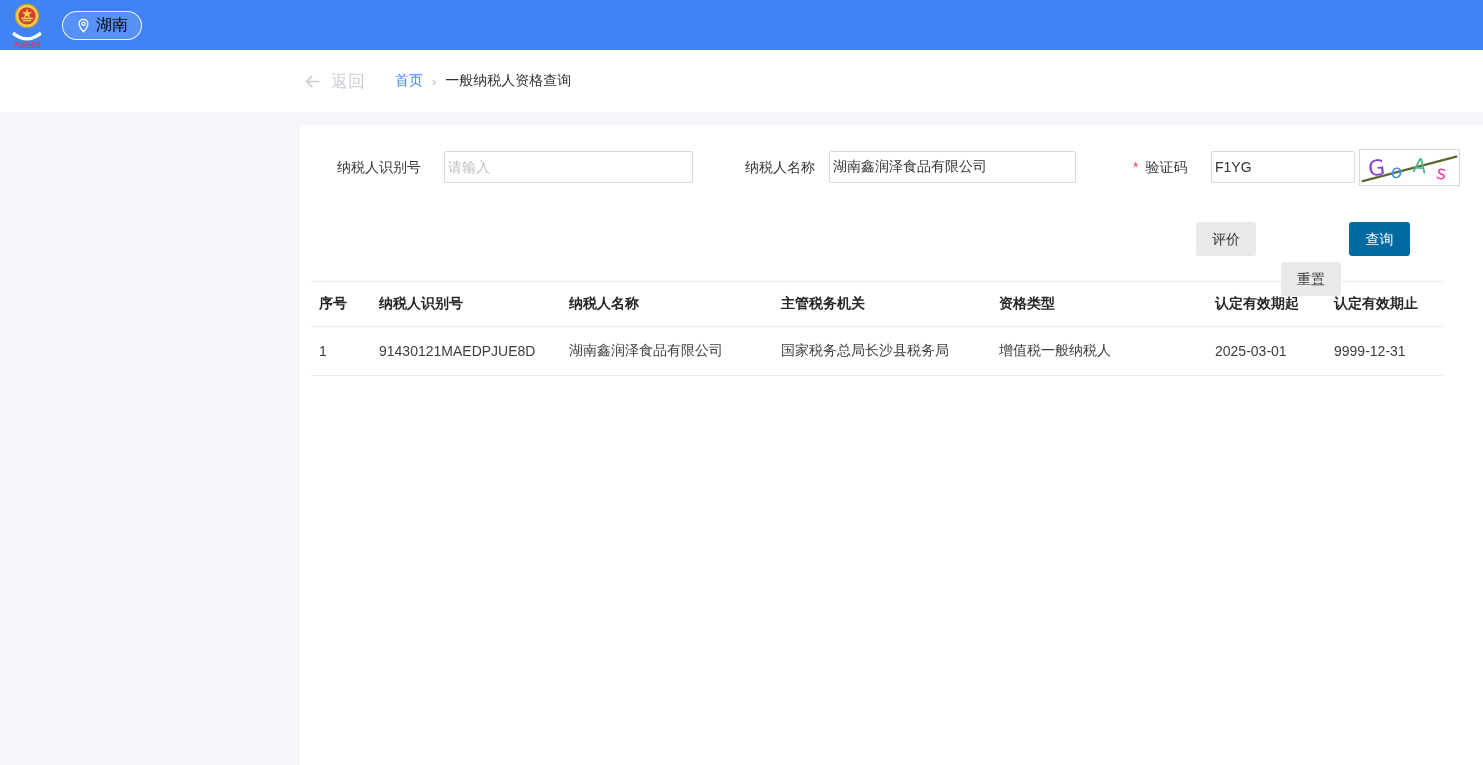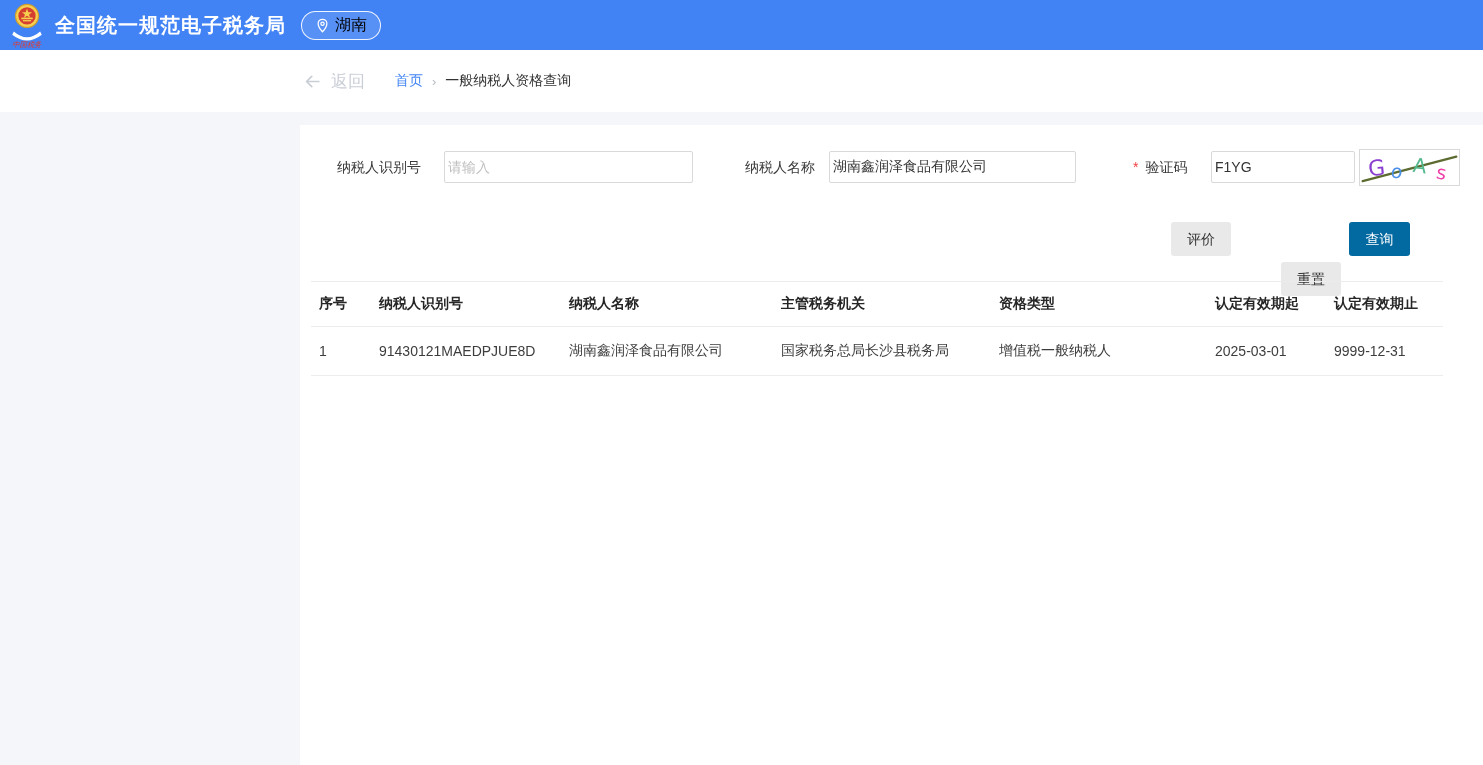--- a/index.html
+++ b/index.html
@@ -86,21 +86,21 @@
 
   
   .btn {
     position:absolute; top:97px; height:34px;
     border:none; border-radius:3px;
     font-size:14px; text-align:center; line-height:34px;
     cursor:pointer;
     font-family:"Liberation Sans","DejaVu Sans",sans-serif;
   }
   .btn-gray { background:#e9e9e9; color:#333; }
-  .btn-eval  { left:871px;  width:60px; }
+  .btn-eval  { left:896px;  width:60px; }
   .btn-reset { left:981px;  width:60px;margin-top:40px; }
   .btn-query { left:1049px; width:61px; background:#0369a1; color:#fff; }
 
   
   .result-table {
     position:absolute; left:11px; top:156px; width:1132px;
     border-collapse:collapse; table-layout:fixed;
   }
   .result-table thead th {
     height:45px; font-weight:bold; font-size:14px; color:#262626;
@@ -121,21 +121,20 @@
 <div class="header">
   <svg class="logo" viewBox="0 0 48 56" aria-hidden="true">
     <path d="M8 36 Q16 43 24 43 Q32 43 40 36 L42 40 Q33 47 24 47 Q15 47 6 40 Z" fill="#ffffff"></path>
     <circle cx="24" cy="17" r="14" fill="#f7cf4e" stroke="#cf9e2e" stroke-width="1.5"></circle>
     <circle cx="24" cy="17" r="10.5" fill="#d43f2f"></circle>
     <polygon points="24,8 25.6,12.4 30.2,12.4 26.5,15.1 27.9,19.5 24,16.8 20.1,19.5 21.5,15.1 17.8,12.4 22.4,12.4" fill="#f7cf4e"></polygon>
     <rect x="17" y="19" width="14" height="2" fill="#f7cf4e"></rect>
     <rect x="19" y="22" width="10" height="1.6" fill="#f7cf4e"></rect>
     <text x="24" y="55" text-anchor="middle" font-size="9" font-style="italic" fill="#e03a2e">中国税务</text>
   </svg>
-  <div class="app-title">全国统一规范电子税务局</div>
   <div class="location-pill">
     <svg width="15" height="15" viewBox="0 0 24 24">
       <path d="M12 2C8.1 2 5 5.1 5 9c0 5.2 7 13 7 13s7-7.8 7-13c0-3.9-3.1-7-7-7z" fill="none" stroke="#ffffff" stroke-width="2"></path>
       <circle cx="12" cy="9" r="2.6" fill="none" stroke="#ffffff" stroke-width="2"></circle>
     </svg>
     <span>湖南</span>
   </div>
 </div>
 
 <div class="breadcrumb-bar">

